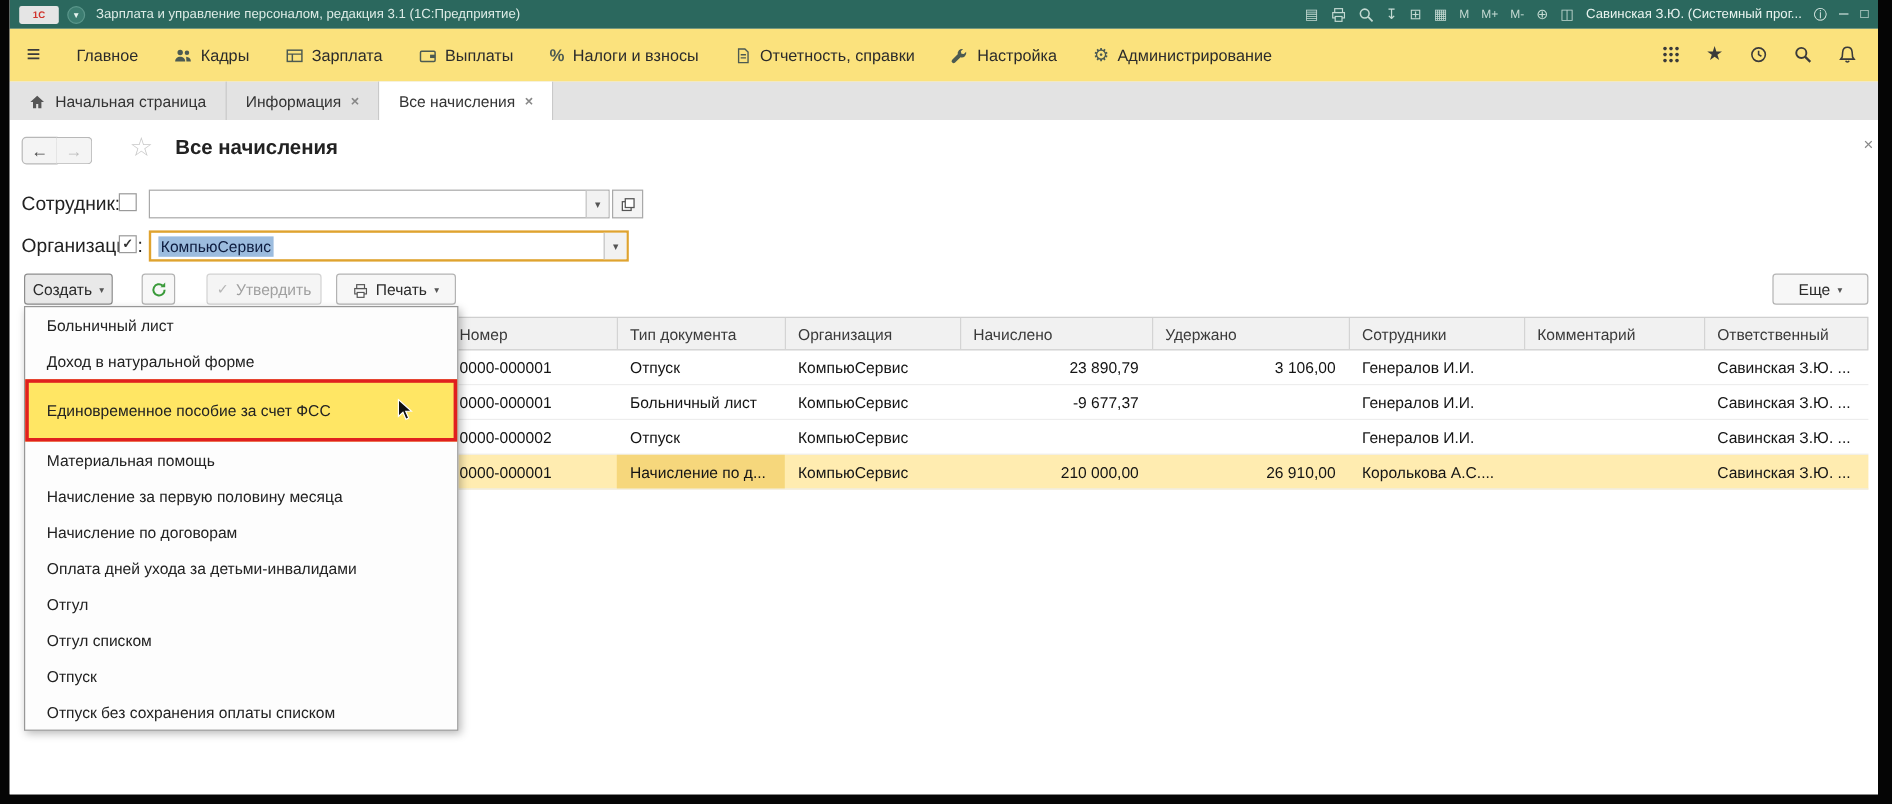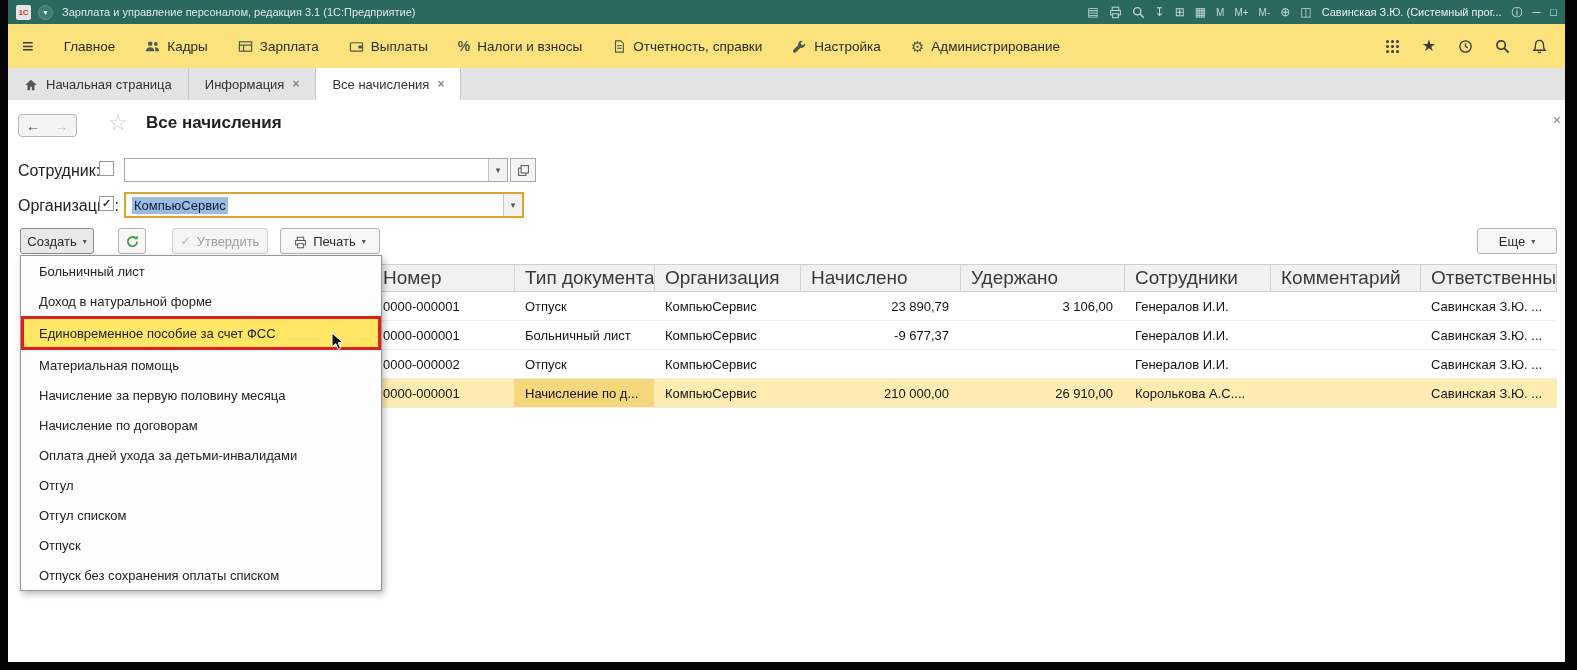--- a/index.html
+++ b/index.html
@@ -3,21 +3,21 @@
 <meta charset="utf-8">
 <style>
   *{margin:0;padding:0;box-sizing:border-box}
   html,body{width:1577px;height:670px}
   body{font-family:"Liberation Sans",sans-serif;background:#050505;position:relative;overflow:hidden}
   .frame{position:absolute;inset:0;background:#050505}
   .app{position:absolute;left:8px;top:0;width:1557px;height:662px;background:#fff;display:flex;flex-direction:column;overflow:hidden}
 
   
   .titlebar{flex:0 0 24px;background:#2b685e;color:#dcebe6;display:flex;align-items:center;font-size:11px;padding:0 8px;gap:7px}
-  .app-logo{width:15px;height:15px;background:#e5e5e5;color:#d0342c;font-size:8px;font-weight:bold;display:flex;align-items:center;justify-content:center;border-radius:2px}
+  .app-logo{width:33px;height:15px;background:#e5e5e5;color:#d0342c;font-size:8px;font-weight:bold;display:flex;align-items:center;justify-content:center;border-radius:2px}
   .tb-menu-btn{width:15px;height:15px;border-radius:50%;background:#3c7d71;border:1px solid #5b968b;color:#e8f4f0;font-size:8px;display:flex;align-items:center;justify-content:center}
   .tb-title{margin-left:2px;white-space:nowrap}
   .tb-right{margin-left:auto;display:flex;align-items:center;gap:10px}
   .tbico{color:#c3d9d2;font-size:12px;line-height:1;display:inline-flex;align-items:center}
   .tb-mem{font-size:10px;color:#c3d9d2}
   .tb-user{color:#e9f3ef;white-space:nowrap;font-size:11px}
   .tb-win{font-size:11px;color:#e9f3ef}
 
   
   .menubar{flex:0 0 44px;background:#fbe27d;display:flex;align-items:center;padding:0 14px;gap:30px}
@@ -60,31 +60,31 @@
   .btn .caret{font-size:8px;color:#555}
   .btn.pressed{background:#e9e9e9;border-color:#8d8d8d}
   .btn.disabled{color:#a0a0a0;border-color:#d2d2d2;background:#f5f5f5}
   .btn.disabled .chk{color:#b5b5b5}
   .chk{font-size:12px}
 
   
   .table{position:absolute;left:364px;top:164px;right:8px}
   .tgrid{display:grid;grid-template-columns:142px 140px 146px 160px 164px 146px 150px minmax(0,1fr)}
   .thead{height:28px;background:#f1f1f1;border:1px solid #cfcfcf}
-  .th{display:flex;align-items:center;padding:0 10px;font-size:19px;color:#3a3a3a;border-right:1px solid #d4d4d4;overflow:hidden;white-space:nowrap}
+  .th{display:flex;align-items:center;padding:0 10px;font-size:13px;color:#3a3a3a;border-right:1px solid #d4d4d4;overflow:hidden;white-space:nowrap}
   .trow{height:29px;border-bottom:1px solid #ededed}
   .td{display:flex;align-items:center;padding:0 11px;font-size:13px;color:#141414;overflow:hidden;white-space:nowrap}
   .td.num{justify-content:flex-end}
   .trow.sel{background:#ffecb0}
   .trow.sel .td.fcell{background:#f6d77c}
 
   
   .create-menu{position:absolute;left:12px;top:155px;width:362px;background:#fdfdfd;border:1px solid #979797;box-shadow:2px 3px 7px rgba(0,0,0,.28);z-index:5}
   .menu-item{height:30px;display:flex;align-items:center;padding-left:18px;font-size:13px;color:#222;position:relative}
-  .menu-item.hl{height:34px;background:#ffe664;border:3px solid #e01f1f;padding-left:15px;font-weight:normal}
+  .menu-item.hl{height:52px;background:#ffe664;border:3px solid #e01f1f;padding-left:15px;font-weight:normal}
   .cursor-svg{position:absolute;right:34px;top:13px}
 
   .svgi{display:inline-block;vertical-align:middle}
 </style>
 </head>
 <body>
 
 <div class="frame">
 <div class="app">
 

